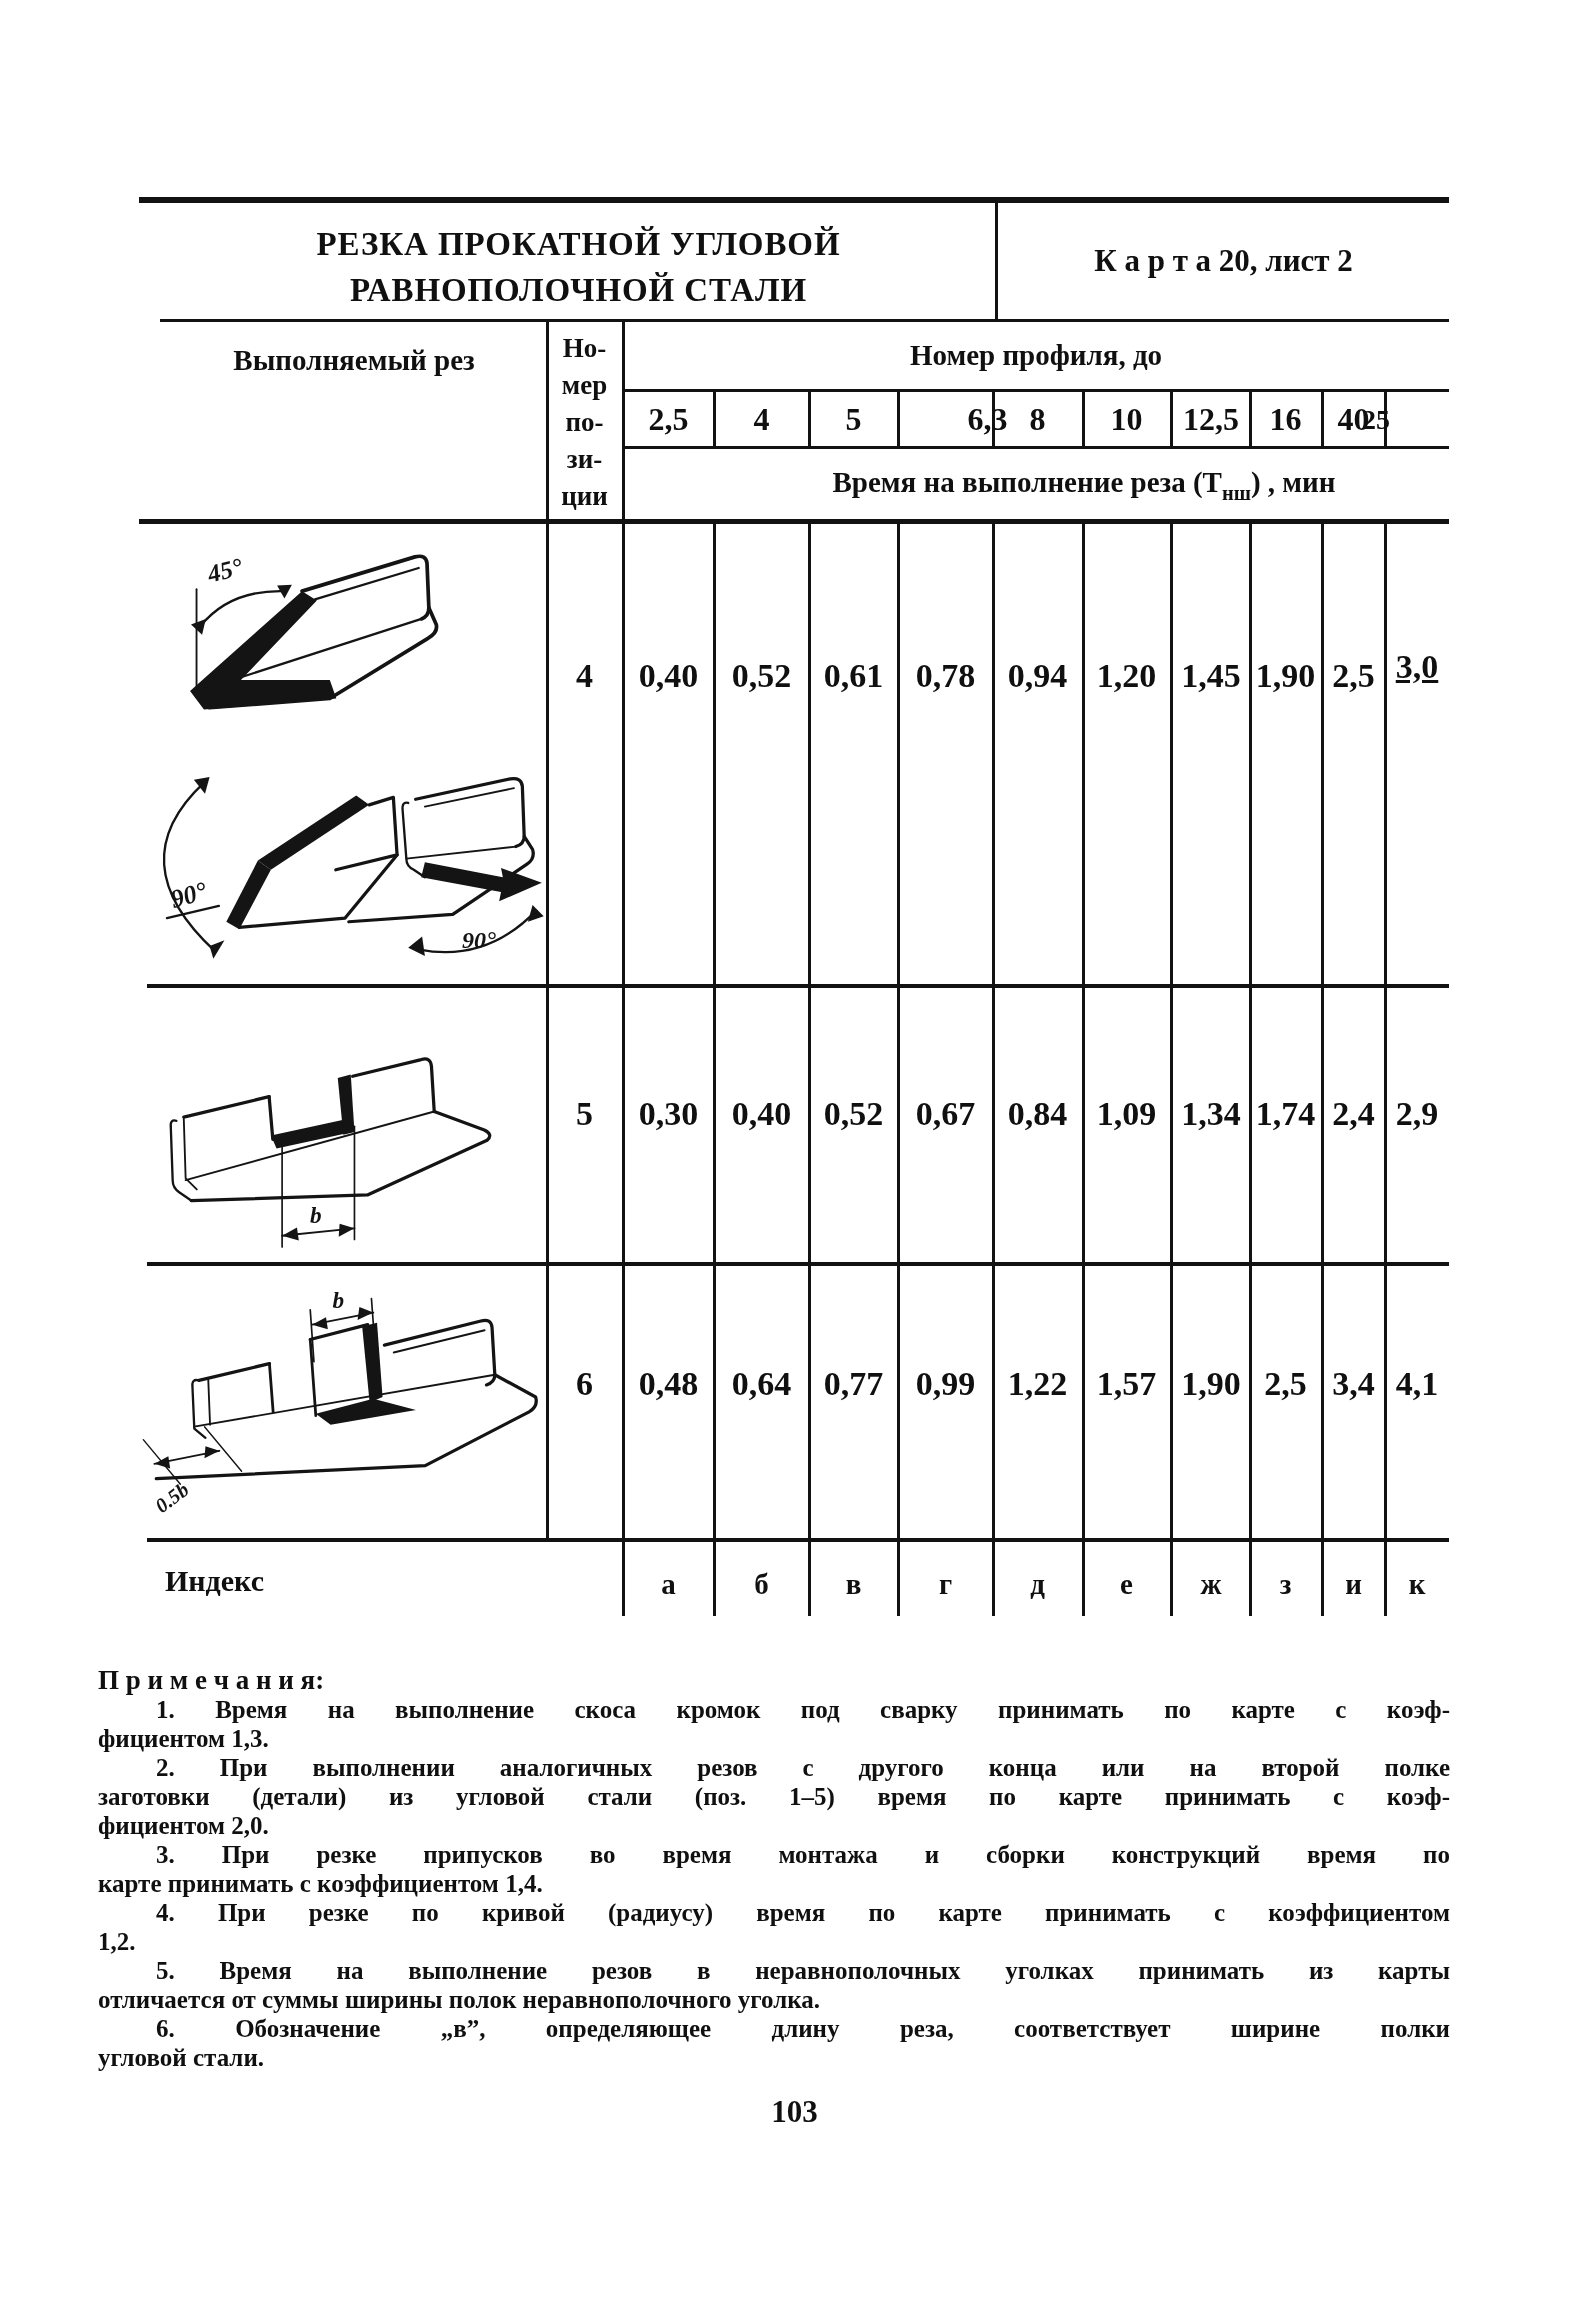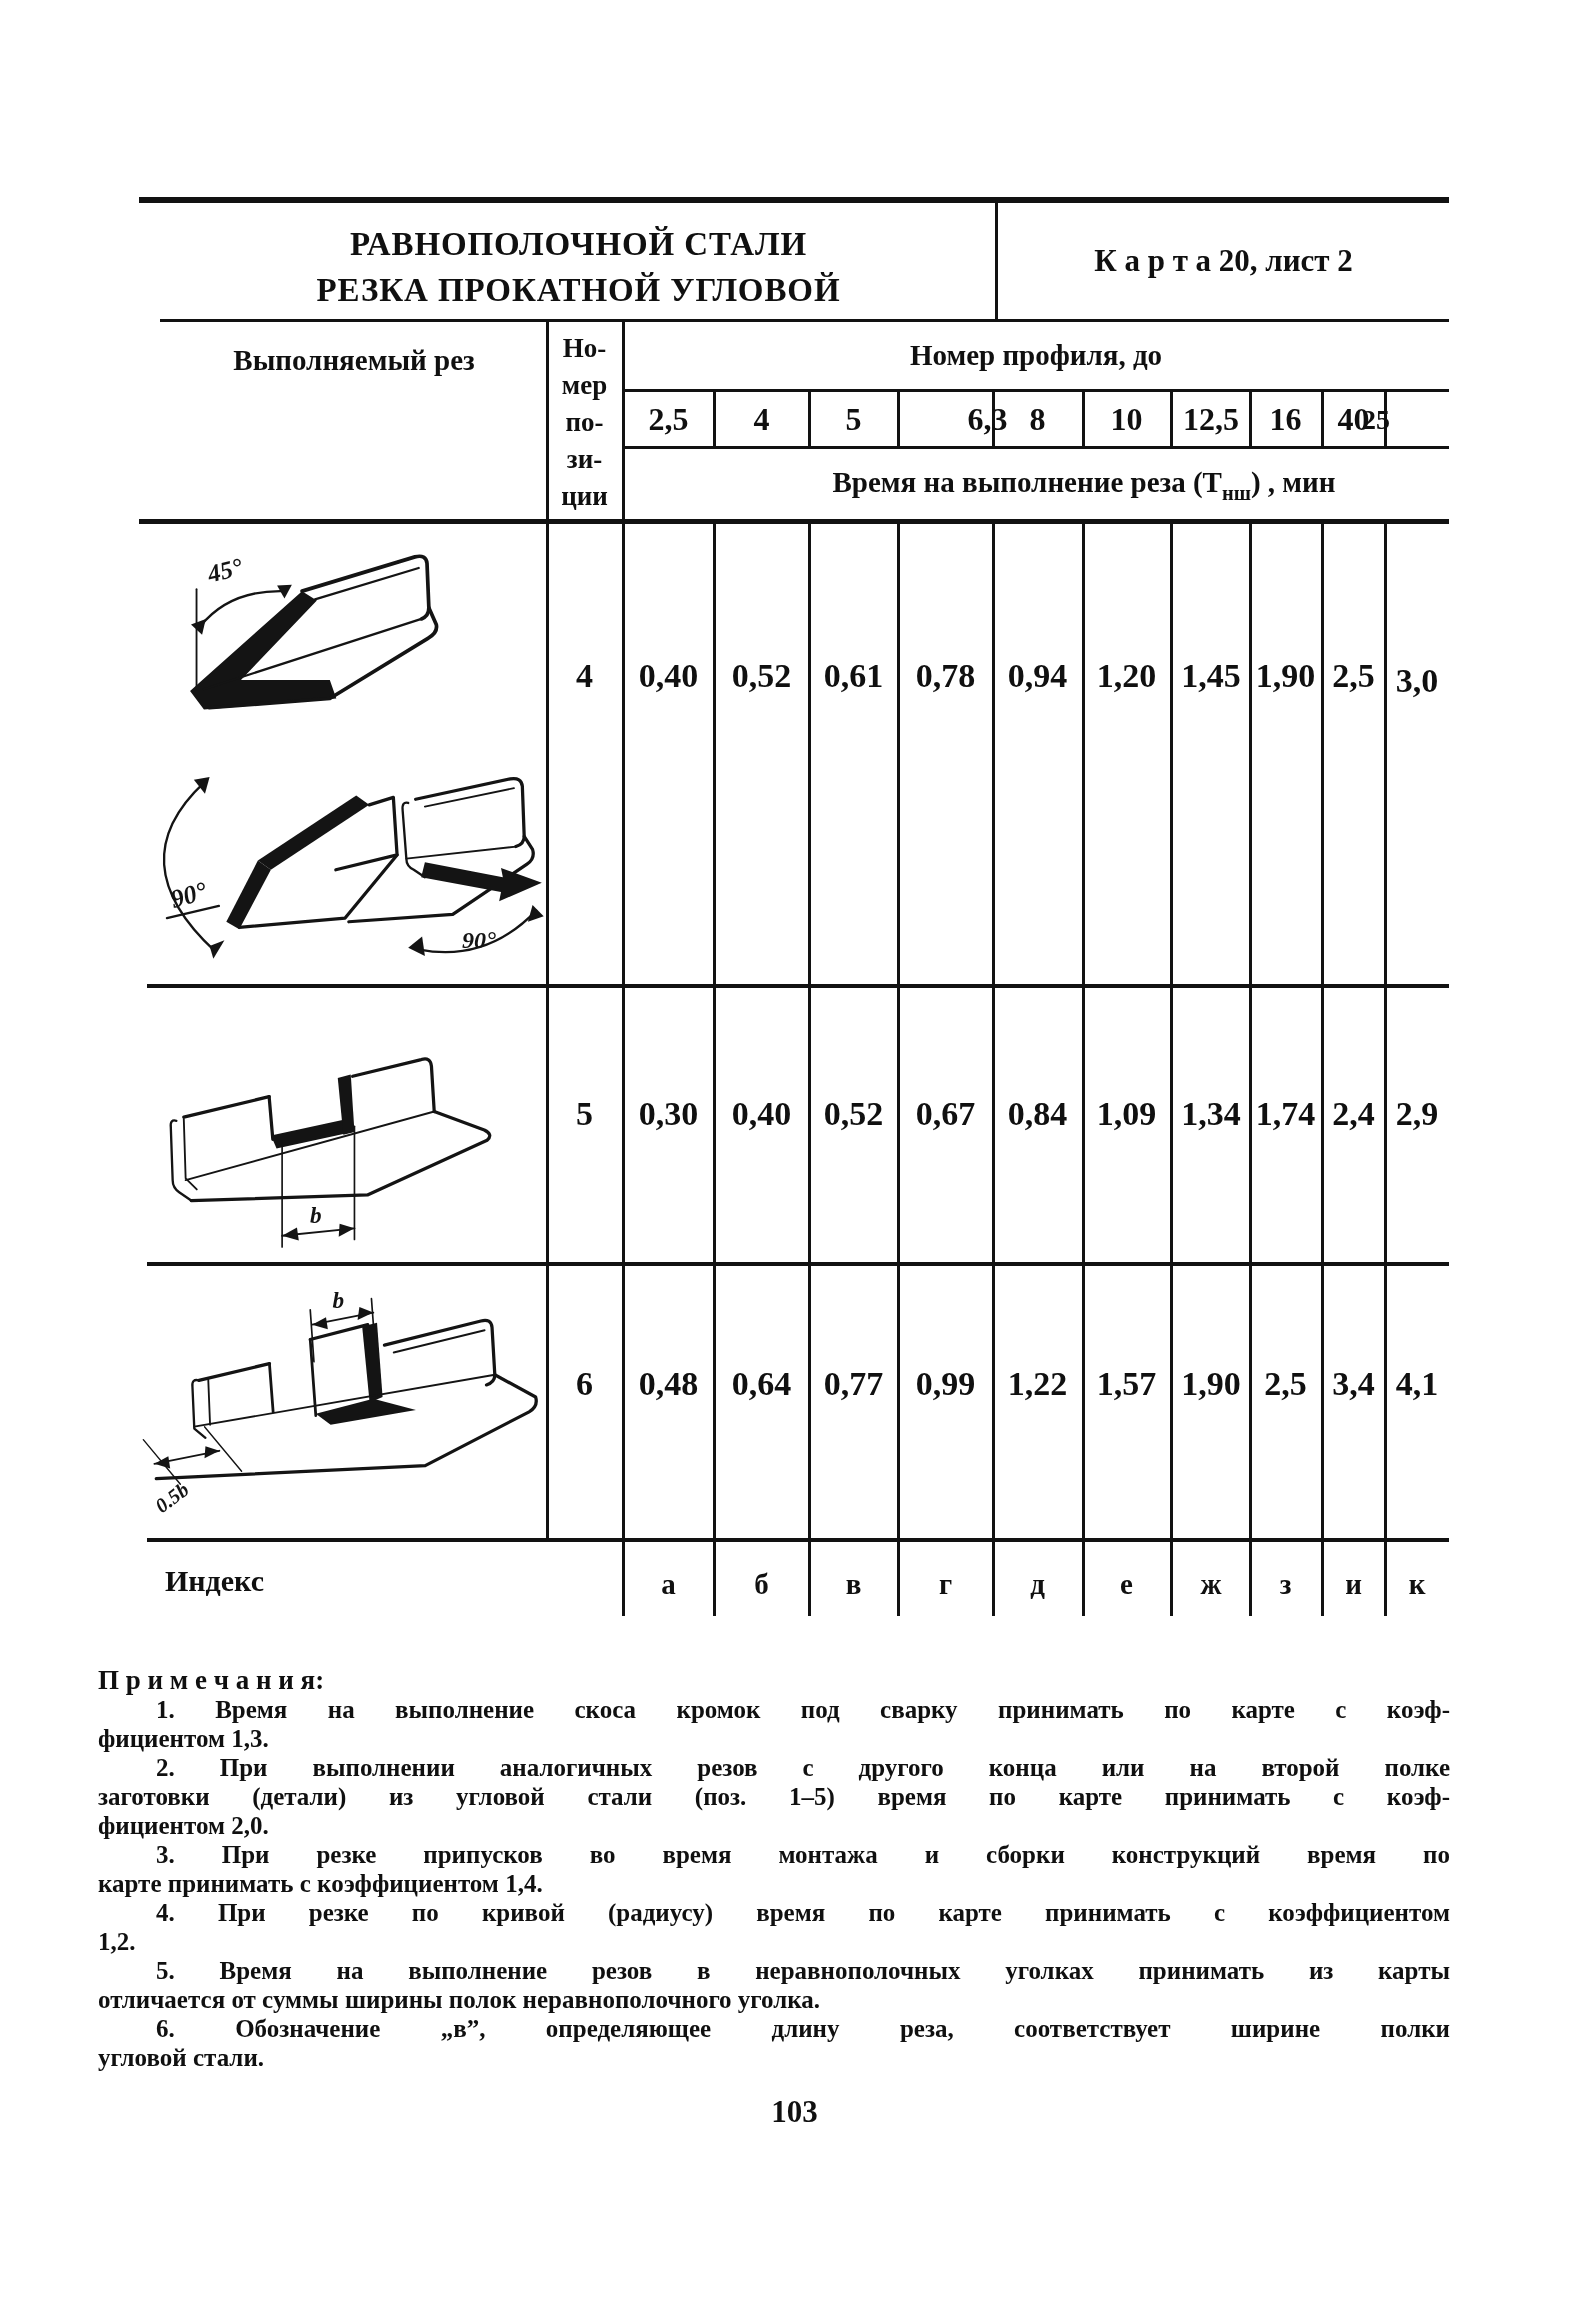--- a/index.html
+++ b/index.html
@@ -51,22 +51,22 @@
   <div class="vr" style="left:808px;top:522px;width:2.8px;height:1094px;"></div>
   <div class="vr" style="left:897px;top:522px;width:2.8px;height:1094px;"></div>
   <div class="vr" style="left:992px;top:522px;width:2.8px;height:1094px;"></div>
   <div class="vr" style="left:1082px;top:522px;width:2.8px;height:1094px;"></div>
   <div class="vr" style="left:1170px;top:522px;width:2.8px;height:1094px;"></div>
   <div class="vr" style="left:1249px;top:522px;width:2.8px;height:1094px;"></div>
   <div class="vr" style="left:1321px;top:522px;width:2.8px;height:1094px;"></div>
   <div class="vr" style="left:1384px;top:522px;width:2.8px;height:1094px;"></div>
 
   <div class="cell ctr" style="left:162px;top:221px;width:833px;font-size:33px;line-height:46px;letter-spacing:0.9px;">
+    <div>РЕЗКА ПРОКАТНОЙ УГЛОВОЙ</div>
     <div>РАВНОПОЛОЧНОЙ СТАЛИ</div>
-    <div>РЕЗКА ПРОКАТНОЙ УГЛОВОЙ</div>
   </div>
   <div class="cell ctr" style="left:998px;top:243px;width:451px;font-size:31px;">К а р т а  20, лист 2</div>
 
   <div class="cell ctr hdr" style="left:162px;top:343px;width:384px;font-size:29px;">Выполняемый рез</div>
   <div class="cell ctr" style="left:547px;top:330px;width:75px;font-size:27px;line-height:37px;">
     <div>Но-</div>
     <div>мер</div>
     <div>по-</div>
     <div>зи-</div>
     <div>ции</div>
@@ -91,21 +91,21 @@
   <div class="cell num" style="left:547px;top:657px;width:75px;">4</div>
   <div class="cell num" style="left:623px;top:657px;width:91px;">0,40</div>
   <div class="cell num" style="left:714px;top:657px;width:95px;">0,52</div>
   <div class="cell num" style="left:809px;top:657px;width:89px;">0,61</div>
   <div class="cell num" style="left:898px;top:657px;width:95px;">0,78</div>
   <div class="cell num" style="left:992px;top:657px;width:91px;">0,94</div>
   <div class="cell num" style="left:1083px;top:657px;width:87px;">1,20</div>
   <div class="cell num" style="left:1171px;top:657px;width:80px;">1,45</div>
   <div class="cell num" style="left:1250px;top:657px;width:71px;">1,90</div>
   <div class="cell num" style="left:1322px;top:657px;width:63px;">2,5</div>
-  <div class="cell num" style="left:1385px;top:662px;width:64px;">3,0</div>
+  <div class="cell num" style="left:1385px;top:648px;width:64px;text-decoration:underline;">3,0</div>
 
   <div class="cell num" style="left:547px;top:1095px;width:75px;">5</div>
   <div class="cell num" style="left:623px;top:1095px;width:91px;">0,30</div>
   <div class="cell num" style="left:714px;top:1095px;width:95px;">0,40</div>
   <div class="cell num" style="left:809px;top:1095px;width:89px;">0,52</div>
   <div class="cell num" style="left:898px;top:1095px;width:95px;">0,67</div>
   <div class="cell num" style="left:992px;top:1095px;width:91px;">0,84</div>
   <div class="cell num" style="left:1083px;top:1095px;width:87px;">1,09</div>
   <div class="cell num" style="left:1171px;top:1095px;width:80px;">1,34</div>
   <div class="cell num" style="left:1250px;top:1095px;width:71px;">1,74</div>

